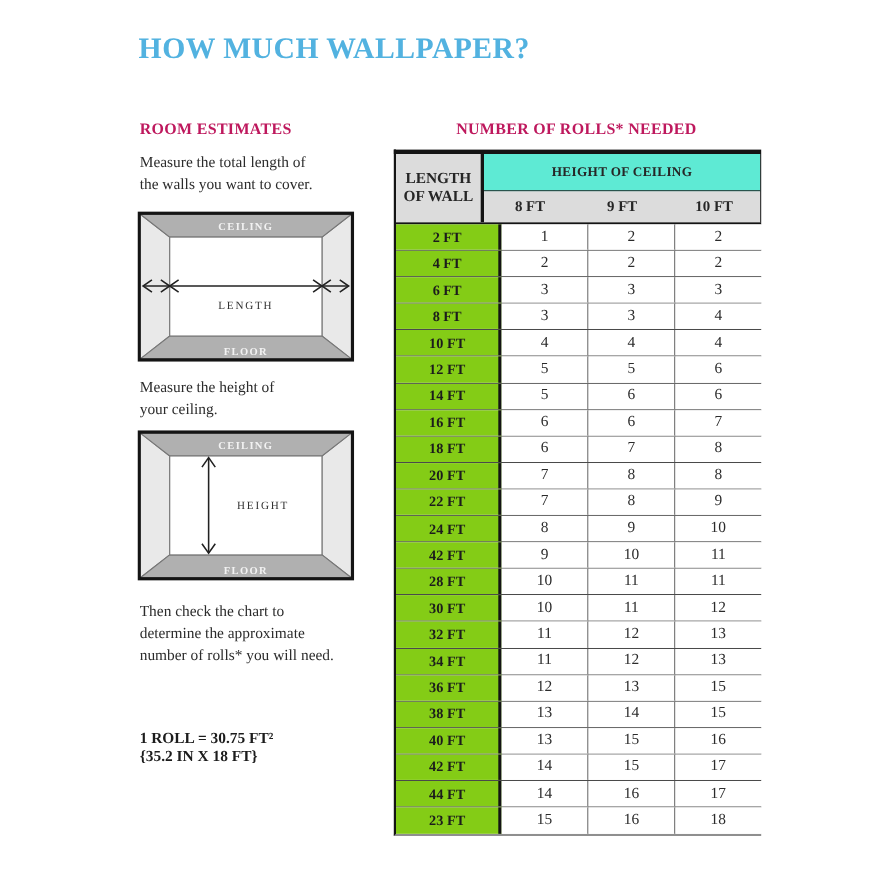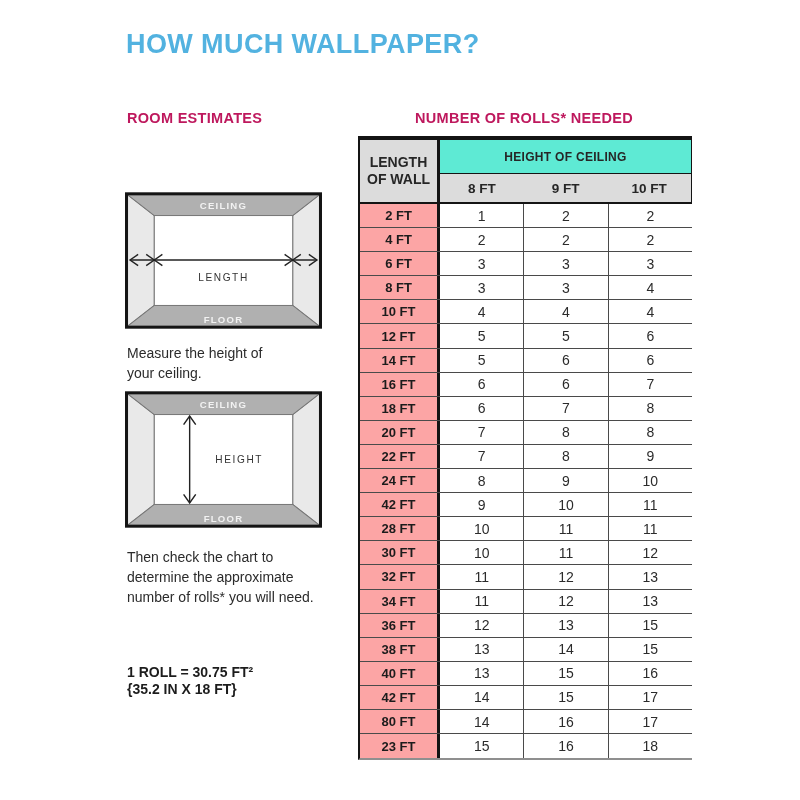--- a/index.html
+++ b/index.html
@@ -1,18 +1,18 @@
 <!DOCTYPE html>
 <html><head>
 <meta charset="utf-8">
 <style>
   html,body { margin:0; padding:0; background:#fff; }
   #canvas {
     position:relative; width:800px; height:800px; background:#ffffff;
-    font-family:Liberation Sans, sans-serif; color:#262626; overflow:hidden;
+    font-family:Liberation Serif, serif; color:#262626; overflow:hidden;
   }
   
   #page-title {
     position:absolute; left:126px; top:29px;
     font-size:27px; font-weight:bold; letter-spacing:0.4px; color:#52B2E0;
   }
   .section-heading { font-size:14.5px; font-weight:bold; letter-spacing:0.3px; color:#be185d; }
   #room-estimates-heading { position:absolute; left:127px; top:110px; }
   #table-heading { position:absolute; left:358px; top:110px; width:332px; text-align:center; }
 
@@ -58,41 +58,43 @@
     font-weight:bold; font-size:12px; letter-spacing:0.3px;
   }
   #col-headers { display:flex; height:28px; background:#dcdcdc; }
   #col-headers > div {
     flex:1; display:flex; align-items:center; justify-content:center;
     font-weight:bold; font-size:13.5px;
   }
   .trow { display:flex; height:24.1px; box-sizing:border-box; border-bottom:1.5px solid #4a4a4a; }
   .trow:last-child { border-bottom:none; }
   .tlabel {
-    width:80px; box-sizing:border-box; background:#fca5a5;
+    width:96px; box-sizing:border-box; background:#84cc16;
     border-right:3px solid #141414;
     display:flex; align-items:center; justify-content:center;
     font-weight:bold; font-size:13px; color:#1c1c1c;
   }
   .tcell {
     flex:1; box-sizing:border-box;
     display:flex; align-items:center; justify-content:center;
     font-size:14px; color:#2b2b2b; background:#fff;
   }
   .tcell:not(:last-child) { border-right:1.5px solid #4a4a4a; }
 </style>
 </head>
 <body>
 
 <div id="canvas">
 
   <div id="page-title">HOW MUCH WALLPAPER?</div>
 
   <div id="room-estimates-heading" class="section-heading">ROOM ESTIMATES</div>
 
+  <div id="step-1" class="step">Measure the total length of
+the walls you want to cover.</div>
 
   <svg id="diagram-length" class="diagram" viewBox="0 0 195 135">
     <polygon points="2,2 29,23 29,112 2,133" fill="#e9e9e9" stroke="#777" stroke-width="1"></polygon>
     <polygon points="193,2 166,23 166,112 193,133" fill="#e9e9e9" stroke="#777" stroke-width="1"></polygon>
     <polygon points="2,2 193,2 166,23 29,23" fill="#b0b0b0" stroke="#777" stroke-width="1"></polygon>
     <polygon points="2,133 193,133 166,112 29,112" fill="#b0b0b0" stroke="#777" stroke-width="1"></polygon>
     <rect x="29" y="23" width="137" height="89" fill="#ffffff" stroke="#777" stroke-width="1"></rect>
     <rect x="1.5" y="1.5" width="192" height="132" fill="none" stroke="#141414" stroke-width="3"></rect>
     <text class="wall-label" x="97.5" y="17" text-anchor="middle">CEILING</text>
     <text class="wall-label" x="97.5" y="129" text-anchor="middle">FLOOR</text>
@@ -271,21 +273,21 @@
           <div class="tcell">15</div>
           <div class="tcell">16</div>
         </div>
         <div class="trow">
           <div class="tlabel">42 FT</div>
           <div class="tcell">14</div>
           <div class="tcell">15</div>
           <div class="tcell">17</div>
         </div>
         <div class="trow">
-          <div class="tlabel">80 FT</div>
+          <div class="tlabel">44 FT</div>
           <div class="tcell">14</div>
           <div class="tcell">16</div>
           <div class="tcell">17</div>
         </div>
         <div class="trow">
           <div class="tlabel">23 FT</div>
           <div class="tcell">15</div>
           <div class="tcell">16</div>
           <div class="tcell">18</div>
         </div>

